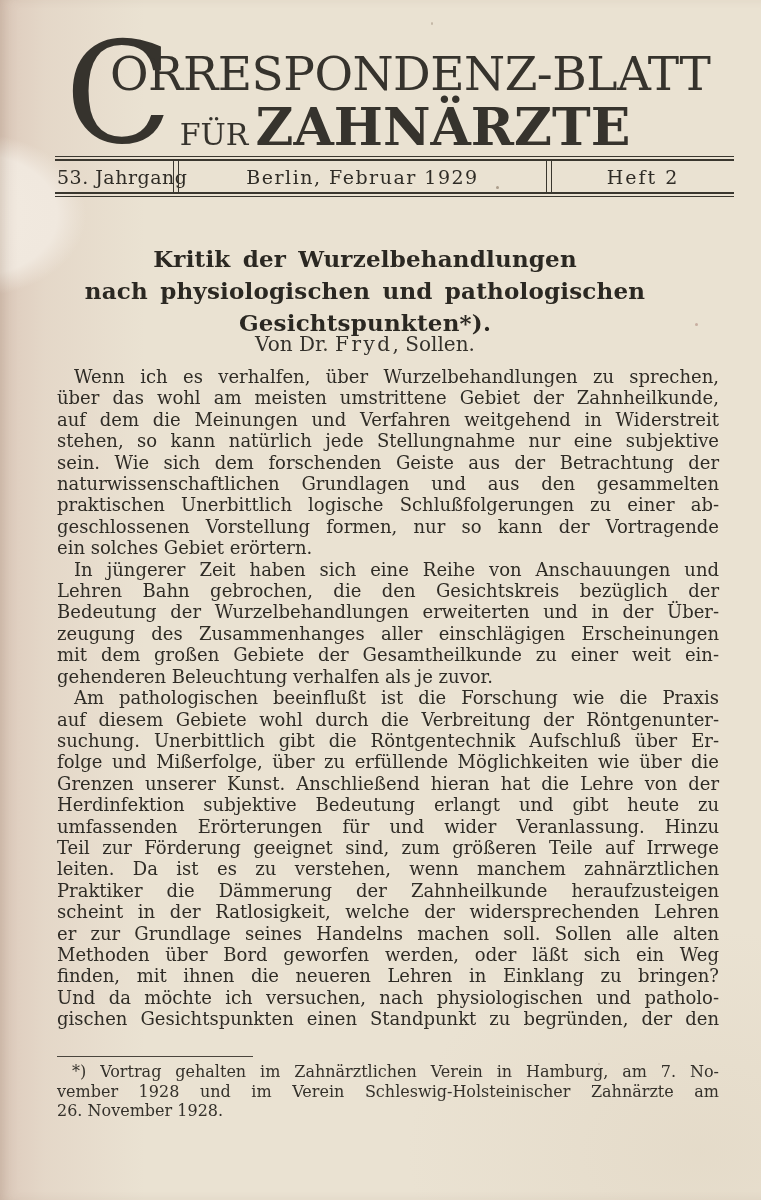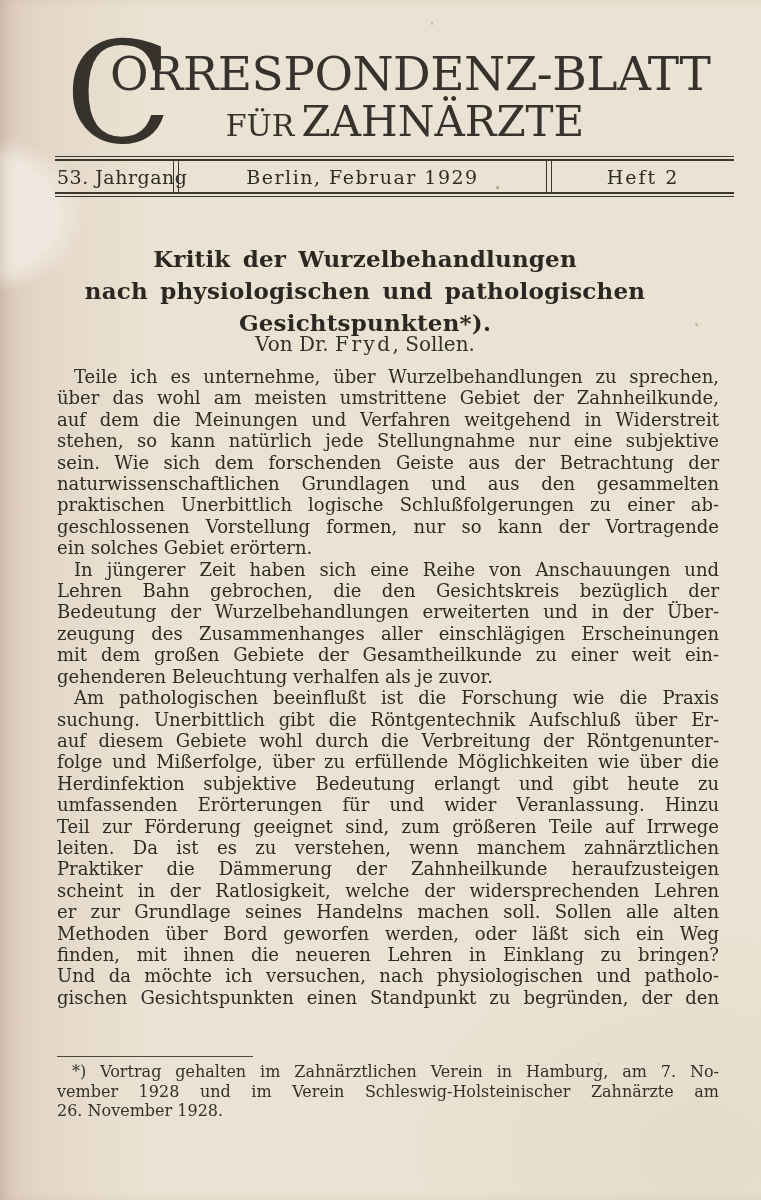--- a/index.html
+++ b/index.html
@@ -33,21 +33,21 @@
   .mast1{
     position:absolute;left:55px;right:35px;top:50px;
     font-size:47px;line-height:1;white-space:nowrap;text-align:center;
     letter-spacing:-.5px;
   }
   .mast2{
     position:absolute;left:55px;right:35px;top:101px;
     line-height:1;text-align:center;white-space:nowrap;
   }
   .mast2 .fur{font-size:30px;}
-  .mast2 .zahn{font-size:42px;margin-left:2px;}
+  .mast2 .zahn{font-size:52px;margin-left:2px;font-weight:bold;}
   
   .issuebar{position:absolute;left:55px;right:27px;top:156px;}
   .r{background:#3a372f;}
   .r.t1{height:1px;margin-bottom:2px;}
   .r.t2{height:2px;}
   .r.b1{height:2px;margin-bottom:2px;}
   .r.b2{height:1px;}
   .ibrow{display:flex;align-items:center;height:31px;font-size:19px;}
   .cell{white-space:nowrap;}
   .cell.vol{width:118px;padding-left:2px;letter-spacing:.5px;}
@@ -120,43 +120,44 @@
   <div class="titleblock">
     <div>Kritik der Wurzelbehandlungen</div>
     <div>nach physiologischen und pathologischen</div>
     <div>Gesichtspunkten*).</div>
   </div>
 
   <div class="byline"><span>Von Dr. </span><span class="author">Fryd</span><span>, Sollen.</span></div>
 
   <div class="bodytext">
     <div class="para">
-        <div class="tline">Teile ich es unternehme, über Wurzelbehandlungen zu sprechen,</div>
+        <div class="tline">Wenn ich es verhalfen, über Wurzelbehandlungen zu sprechen,</div>
         <div class="tline">über das wohl am meisten umstrittene Gebiet der Zahnheilkunde,</div>
         <div class="tline">auf dem die Meinungen und Verfahren weitgehend in Widerstreit</div>
         <div class="tline">stehen, so kann natürlich jede Stellungnahme nur eine subjektive</div>
         <div class="tline">sein.  Wie sich dem forschenden Geiste aus der Betrachtung der</div>
         <div class="tline">naturwissenschaftlichen Grundlagen und aus den gesammelten</div>
         <div class="tline">praktischen Unerbittlich logische Schlußfolgerungen zu einer ab-</div>
         <div class="tline">geschlossenen Vorstellung formen, nur so kann der Vortragende</div>
         <div class="tline tlast">ein solches Gebiet erörtern.</div>
       </div>
     <div class="para">
         <div class="tline">In jüngerer Zeit haben sich eine Reihe von Anschauungen und</div>
         <div class="tline">Lehren Bahn gebrochen, die den Gesichtskreis bezüglich der</div>
         <div class="tline">Bedeutung der Wurzelbehandlungen erweiterten und in der Über-</div>
         <div class="tline">zeugung des Zusammenhanges aller einschlägigen Erscheinungen</div>
         <div class="tline">mit dem großen Gebiete der Gesamtheilkunde zu einer weit ein-</div>
         <div class="tline tlast">gehenderen Beleuchtung verhalfen als je zuvor.</div>
       </div>
     <div class="para">
         <div class="tline">Am pathologischen beeinflußt ist die Forschung wie die Praxis</div>
+        <div class="tline">auf diesem Gebiete wohl durch die Verbreitung der Röntgenunter-</div>
         <div class="tline">suchung. Unerbittlich gibt die Röntgentechnik Aufschluß über Er-</div>
-        <div class="tline">auf diesem Gebiete wohl durch die Verbreitung der Röntgenunter-</div>
         <div class="tline">folge und Mißerfolge, über zu erfüllende Möglichkeiten wie über die</div>
+        <div class="tline">Grenzen unserer Kunst.  Anschließend hieran hat die Lehre von der</div>
         <div class="tline">Herdinfektion subjektive Bedeutung erlangt und gibt heute zu</div>
         <div class="tline">umfassenden Erörterungen für und wider Veranlassung.  Hinzu</div>
         <div class="tline">Teil zur Förderung geeignet sind, zum größeren Teile auf Irrwege</div>
         <div class="tline">leiten.  Da ist es zu verstehen, wenn manchem zahnärztlichen</div>
         <div class="tline">Praktiker die Dämmerung der Zahnheilkunde heraufzusteigen</div>
         <div class="tline">scheint in der Ratlosigkeit, welche der widersprechenden Lehren</div>
         <div class="tline">er zur Grundlage seines Handelns machen soll. Sollen alle alten</div>
         <div class="tline">Methoden über Bord geworfen werden, oder läßt sich ein Weg</div>
         <div class="tline">finden, mit ihnen die neueren Lehren in Einklang zu bringen?</div>
         <div class="tline">Und da möchte ich versuchen, nach physiologischen und patholo-</div>

